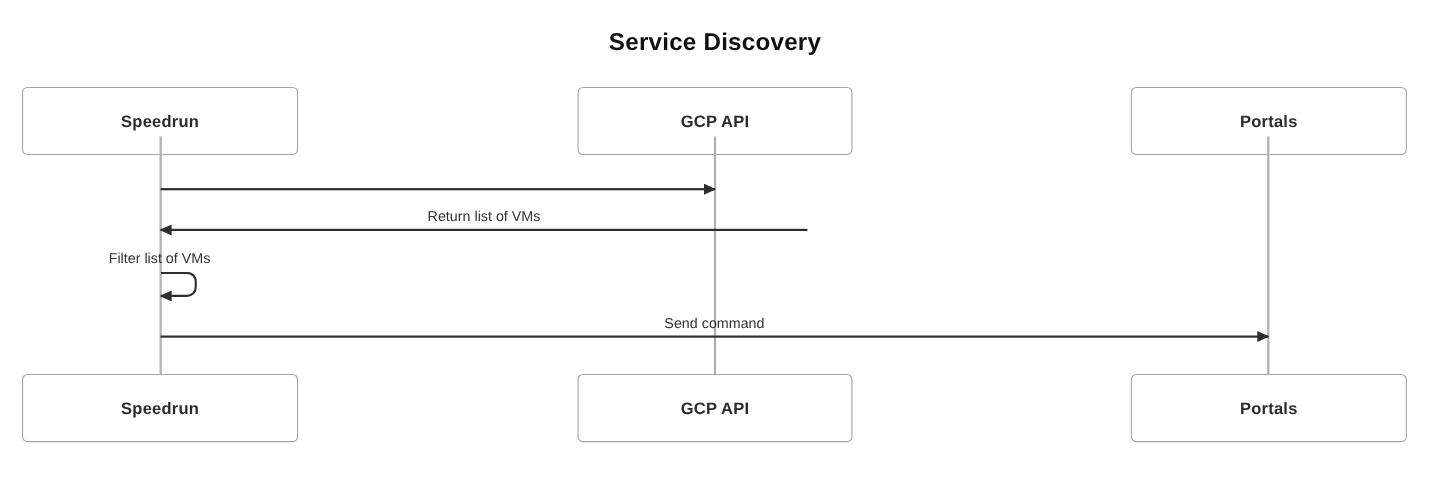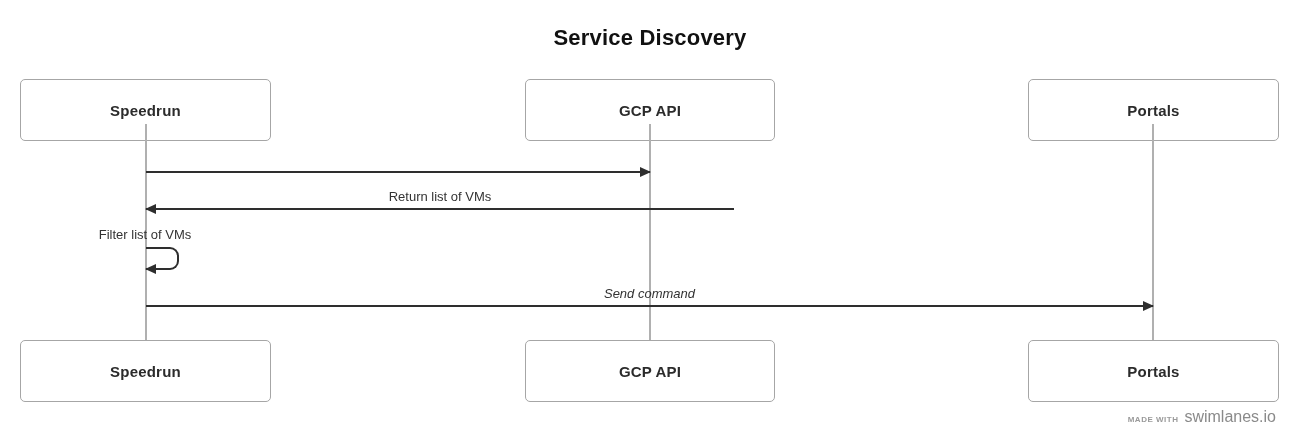--- a/index.html
+++ b/index.html
@@ -53,21 +53,21 @@
   }
   .arrow-head{
     position:absolute;width:0;height:0;bottom:-4px;
     border-top:5px solid transparent;
     border-bottom:5px solid transparent;
   }
   .arrow-head.to-right{right:-1px;border-left:11px solid #2e2e2e;}
   .arrow-head.to-left{left:-1px;border-right:11px solid #2e2e2e;}
   .msg-get{left:146px;top:150px;width:504px;}
   .msg-return{left:146px;top:187px;width:588px;}
-  .msg-send{left:146px;top:284px;width:1007px;font-style:italic;}
+  .msg-send{left:146px;top:284px;width:1007px;}
   .self-label{
     position:absolute;left:45px;top:227px;width:200px;
     text-align:center;font-size:13px;color:#333333;white-space:nowrap;
   }
   .self-loop{
     position:absolute;left:146px;top:247px;width:33px;height:23px;
     box-sizing:border-box;
     border:2px solid #2e2e2e;border-left:none;
     border-radius:0 9px 9px 0;
   }
@@ -136,18 +136,14 @@
   <div class="actor-box box-speedrun-bottom">
     <span>Speedrun</span>
   </div>
   <div class="actor-box box-gcp-bottom">
     <span>GCP API</span>
   </div>
   <div class="actor-box box-portals-bottom">
     <span>Portals</span>
   </div>
 
-  <div class="footer">
-    <span class="made-with">made with</span>
-    <span class="brand">swimlanes.io</span>
-  </div>
 
 </div>
 
 </body></html>

